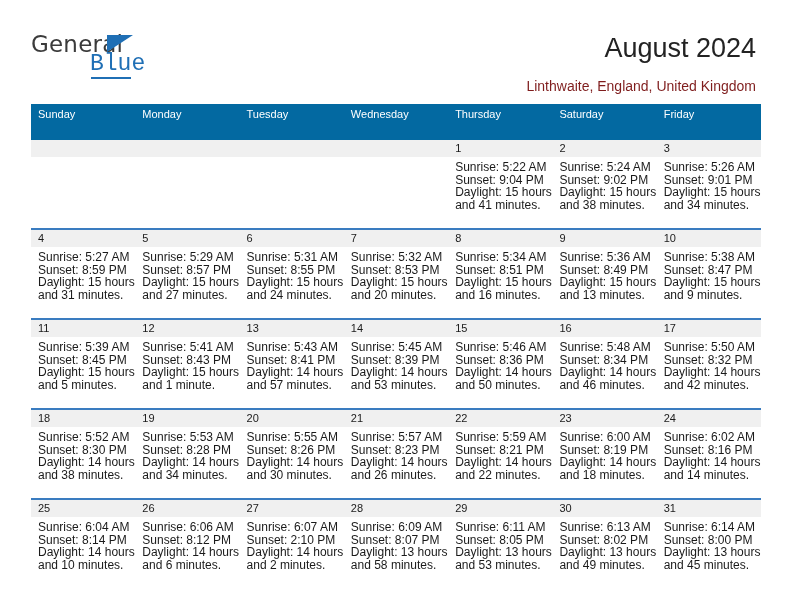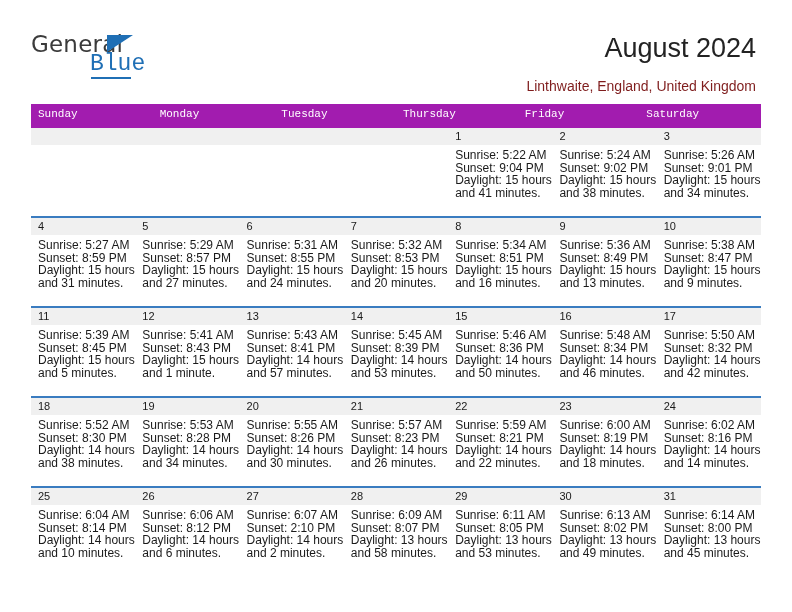--- a/index.html
+++ b/index.html
@@ -98,23 +98,22 @@
   
   .calendar {
     position: absolute;
     left: 31px;
     top: 104px;
     width: 730px;
   }
   .weekdays {
     display: flex;
     width: 730px;
-    height: 24px;
-    background: #a21caf;
-    font-family: Liberation Mono, monospace;
+    height: 36px;
+    background: #0369a1;
   }
   .weekday {
     flex: 1 1 0;
     color: #ffffff;
     font-size: 11px;
     line-height: 21px;
     padding-left: 7px;
     box-sizing: border-box;
     white-space: nowrap;
     overflow: hidden;
@@ -178,23 +177,24 @@
     <div class="subtitle">Linthwaite, England, United Kingdom</div>
 
   </div>
 
   <div class="calendar">
 
     <div class="weekdays">
       <div class="weekday">Sunday</div>
       <div class="weekday">Monday</div>
       <div class="weekday">Tuesday</div>
+      <div class="weekday">Wednesday</div>
       <div class="weekday">Thursday</div>
+      <div class="weekday">Saturday</div>
       <div class="weekday">Friday</div>
-      <div class="weekday">Saturday</div>
     </div>
 
     <div id="weeks-container">
         <div class="week">
           <div class="day empty">
             <div class="day-number"></div>
           </div>
           <div class="day empty">
             <div class="day-number"></div>
           </div>

